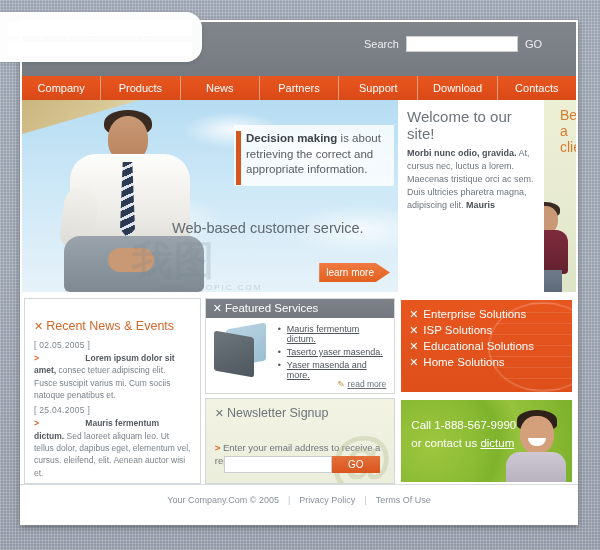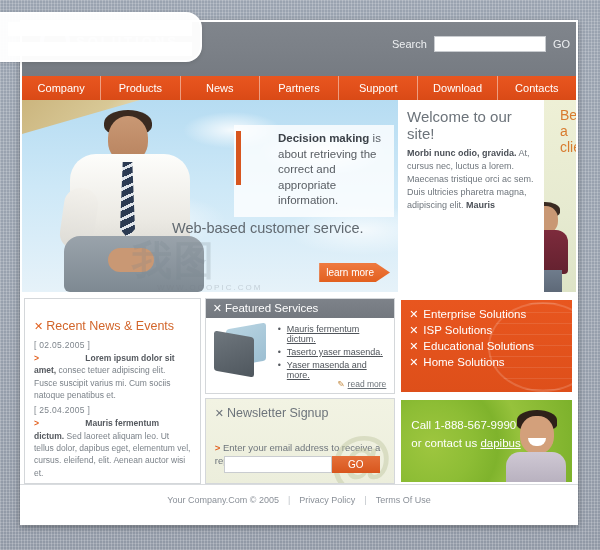--- a/index.html
+++ b/index.html
@@ -45,21 +45,21 @@
   }
   .logo-text {
     color: #d9dcdf;
     font-size: 13px;
     letter-spacing: 3px;
     font-weight: bold;
     opacity: .75;
   }
   .search-area {
     position: absolute;
-    right: 6px; top: 14px;
+    right: 34px; top: 14px;
     display: flex; align-items: center; gap: 7px;
   }
   .search-label { color: #edeff1; font-size: 11px; }
   .search-input {
     width: 112px; height: 16px;
     background: #ffffff;
     border: 1px solid #c9ccd0;
     font-size: 10px;
     padding: 0 3px;
     font-family: "Liberation Sans", sans-serif;
@@ -153,21 +153,21 @@
   .quote-box {
     position: absolute; left: 212px; top: 25px; width: 160px;
     background: rgba(255,255,255,0.80);
     padding: 6px 8px 8px 12px;
   }
   .quote-bar {
     position: absolute; left: 2px; top: 6px; width: 5px; height: 54px;
     background: #d7561f;
   }
   .quote-text {
-    font-size: 11.5px; line-height: 1.35; color: #585d63; margin-left: 32px;
+    font-size: 11.5px; line-height: 1.35; color: #585d63;
   }
   .quote-text b { color: #3c4249; font-weight: bold; }
 
   .tagline {
     position: absolute; left: 150px; top: 120px;
     font-size: 14.5px; color: #616970;
   }
   .learn-more {
     position: absolute; right: 8px; bottom: 10px;
     height: 19px;
@@ -550,21 +550,21 @@
           <span class="x-mark">✕</span><span>Educational Solutions</span>
         </div>
         <div class="sol-item">
           <span class="x-mark">✕</span><span>Home Solutions</span>
         </div>
       </div>
 
       <div class="contact">
         <div class="c-text">
           <div>Call 1-888-567-9990</div>
-          <div><span>or contact us </span><u>dapibus</u></div>
+          <div><span>or contact us </span><u>dictum</u></div>
         </div>
         <div class="smiler">
           <div class="s-hair"></div>
             <div class="s-head"></div>
           <div class="s-smile"></div>
             <div class="s-body"></div>
         </div>
       </div>
     </div>
   </div>

